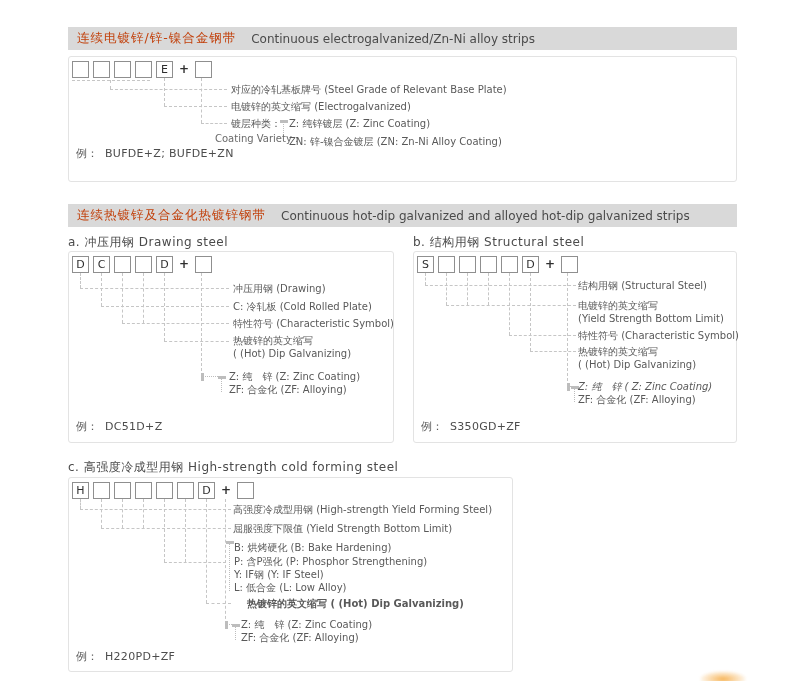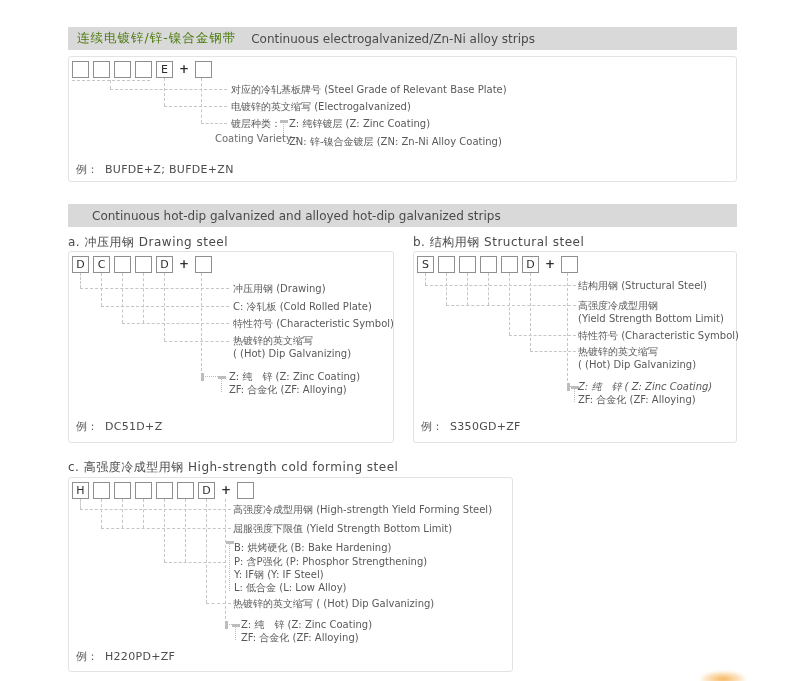--- a/index.html
+++ b/index.html
@@ -1,20 +1,20 @@
 <!DOCTYPE html>
 <html><head>
 <meta charset="utf-8">
 <style>
   html,body{margin:0;padding:0;background:#fff;}
   .page{position:relative;width:794px;height:681px;background:#fff;overflow:hidden;
         font-family:"DejaVu Sans","Liberation Sans",sans-serif;}
   .bar{position:absolute;left:68px;width:669px;height:23px;background:#d9d9d9;
        display:flex;align-items:center;padding-left:9px;box-sizing:border-box;}
-  .bar .zh{font-size:12.5px;color:#4d7c0f;letter-spacing:1px;white-space:nowrap;}
+  .bar .zh{font-size:12.5px;color:#c2410c;letter-spacing:1px;white-space:nowrap;}
   .bar .en{font-size:12px;color:#4a4a4a;margin-left:15px;white-space:nowrap;}
   .sect{position:absolute;font-size:12px;color:#4a4a4a;letter-spacing:0.5px;white-space:nowrap;}
   .panel{position:absolute;background:#fff;border:1px solid #e3e3e3;border-radius:3px;box-sizing:border-box;}
   .boxrow{position:absolute;left:3px;top:4px;display:flex;align-items:center;height:17px;}
   .cbox{width:15px;height:15px;border:1px solid #8f8f8f;margin-right:4px;display:flex;
         align-items:center;justify-content:center;font-size:11px;color:#2e2e2e;background:#fff;flex:0 0 auto;}
   .plus{font-size:12px;color:#2e2e2e;font-weight:bold;margin:0 6px 0 2px;line-height:15px;}
   .hl{position:absolute;height:0;border-top:1px dashed #c6c6c6;}
   .vl{position:absolute;width:0;border-left:1px dashed #c6c6c6;}
   .dot{border-top-style:dotted;border-left-style:dotted;border-color:#bdbdbd;}
@@ -55,26 +55,27 @@
     <div class="vl" style="left:132px;top:21px;height:45px;"></div>
     <div class="hl" style="top:66px;left:132px;width:26px;"></div>
     <div class="vl dot" style="left:214px;top:63px;height:18px;"></div>
 
     <div class="lbl" style="left:162px;top:26px;">对应的冷轧基板牌号 (Steel Grade of Relevant Base Plate)</div>
     <div class="lbl" style="left:162px;top:43px;">电镀锌的英文缩写 (Electrogalvanized)</div>
     <div class="lbl" style="left:162px;top:60px;">镀层种类：</div>
     <div class="lbl small" style="left:146px;top:75px;">Coating Variety :</div>
     <div class="lbl" style="left:220px;top:60px;">Z: 纯锌镀层 (Z: Zinc Coating)</div>
     <div class="lbl" style="left:220px;top:78px;">ZN: 锌-镍合金镀层 (ZN: Zn-Ni Alloy Coating)</div>
-    <div class="ex" style="bottom:4px;">
+    <div class="ex" style="bottom:20px;">
       <span>例：</span><span class="code">BUFDE+Z; BUFDE+ZN</span>
     </div>
   </div>
 
   <div class="bar" style="top:204px;">
+    <span class="zh">连续热镀锌及合金化热镀锌钢带</span>
     <span class="en">Continuous hot-dip galvanized and alloyed hot-dip galvanized strips</span>
   </div>
 
   <div class="sect" style="left:68px;top:234px;">a. 冲压用钢  Drawing steel</div>
   <div class="panel" style="left:68px;top:251px;width:326px;height:192px;">
     <div class="boxrow">
         <span class="cbox">D</span>
         <span class="cbox">C</span>
         <span class="cbox"></span>
         <span class="cbox"></span>
@@ -125,21 +126,21 @@
     <div class="vl" style="left:74px;top:21px;height:32px;"></div>
     <div class="hl" style="top:53px;left:32px;width:130px;"></div>
     <div class="vl" style="left:95px;top:21px;height:62px;"></div>
     <div class="hl" style="top:83px;left:95px;width:67px;"></div>
     <div class="vl" style="left:116px;top:21px;height:78px;"></div>
     <div class="hl" style="top:99px;left:116px;width:46px;"></div>
     <div class="vl" style="left:153px;top:21px;height:113px;"></div>
     <div class="hl dot" style="top:134px;left:153px;width:7px;"></div>
     <div class="vl dot" style="left:160px;top:134px;height:13px;"></div>
     <div class="lbl" style="left:164px;top:27px;">结构用钢 (Structural Steel)</div>
-    <div class="lbl" style="left:164px;top:47px;">高强度冷成型用钢</div>
+    <div class="lbl" style="left:164px;top:47px;">电镀锌的英文缩写</div>
     <div class="lbl" style="left:164px;top:60px;">(Yield Strength Bottom Limit)</div>
     <div class="lbl" style="left:164px;top:77px;">特性符号 (Characteristic Symbol)</div>
     <div class="lbl" style="left:164px;top:93px;">热镀锌的英文缩写</div>
     <div class="lbl" style="left:164px;top:106px;">( (Hot) Dip Galvanizing)</div>
     <div class="lbl" style="left:164px;top:128px;font-style:italic;">Z: 纯　锌 ( Z: Zinc Coating)</div>
     <div class="lbl" style="left:164px;top:141px;">ZF: 合金化 (ZF: Alloying)</div>
     <div class="ex" style="bottom:8px;">
       <span>例：</span><span class="code">S350GD+ZF</span>
     </div>
   </div>
@@ -171,21 +172,21 @@
     <div class="hl" style="top:125px;left:137px;width:25px;"></div>
     <div class="vl" style="left:156px;top:21px;height:125px;"></div>
     <div class="hl dot" style="top:146px;left:156px;width:10px;"></div>
     <div class="vl dot" style="left:166px;top:146px;height:13px;"></div>
     <div class="lbl" style="left:164px;top:25px;">高强度冷成型用钢 (High-strength Yield Forming Steel)</div>
     <div class="lbl" style="left:164px;top:44px;">屈服强度下限值 (Yield Strength Bottom Limit)</div>
     <div class="lbl" style="left:165px;top:77px;">P: 含P强化 (P: Phosphor Strengthening)</div>
     <div class="lbl" style="left:165px;top:63px;">B: 烘烤硬化 (B: Bake Hardening)</div>
     <div class="lbl" style="left:165px;top:90px;">Y: IF钢 (Y: IF Steel)</div>
     <div class="lbl" style="left:165px;top:103px;">L: 低合金 (L: Low Alloy)</div>
-    <div class="lbl" style="left:164px;top:119px;">热镀锌的英文缩写 ( (Hot) Dip Galvanizing)</div>
+    <div class="lbl" style="left:178px;top:119px;font-weight:bold;">热镀锌的英文缩写 ( (Hot) Dip Galvanizing)</div>
     <div class="lbl" style="left:172px;top:140px;">Z: 纯　锌 (Z: Zinc Coating)</div>
     <div class="lbl" style="left:172px;top:153px;">ZF: 合金化 (ZF: Alloying)</div>
     <div class="ex" style="bottom:7px;margin-top:32px;">
       <span>例：</span><span class="code">H220PD+ZF</span>
     </div>
   </div>
 
   <div class="glow"></div>
 </div>
 

